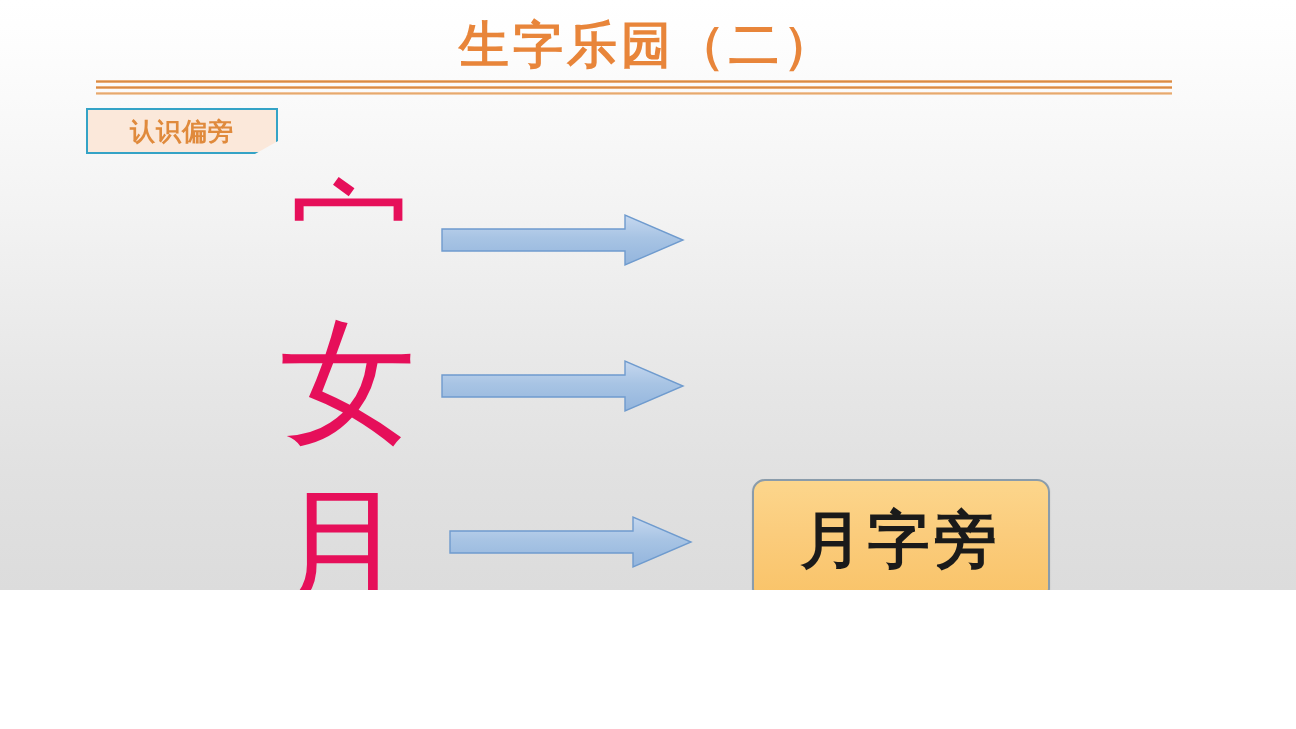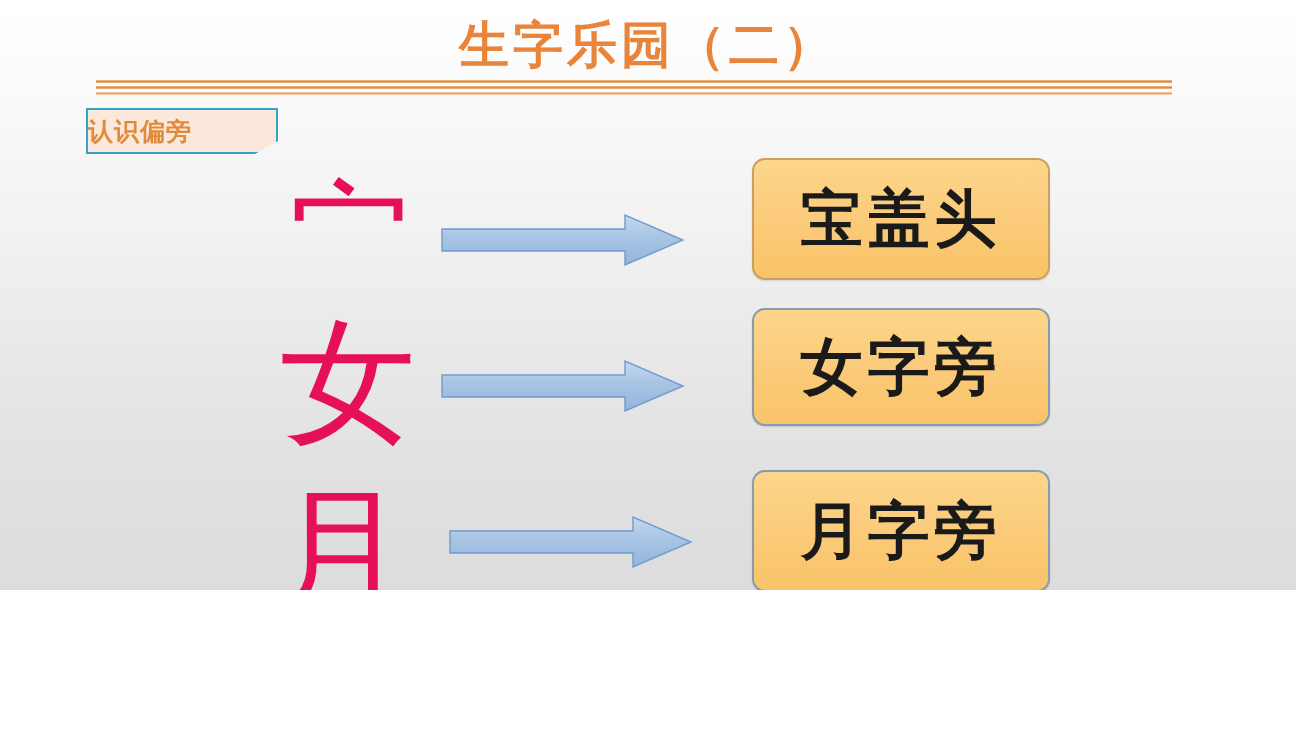--- a/index.html
+++ b/index.html
@@ -71,20 +71,21 @@
     top: 108px;
     width: 192px;
     height: 46px;
     background: #fbe8da;
     border: 2px solid #34a3c6;
     box-sizing: border-box;
     -webkit-clip-path: polygon(0 0, 100% 0, 100% 72%, 88% 100%, 0 100%, 0 28%);
     clip-path: polygon(0 0, 100% 0, 100% 72%, 88% 100%, 0 100%, 0 28%);
     display: flex;
     align-items: center;
+    justify-content: center;
   }
   #section-label .chip-text {
     font-family: "DejaVu Serif", "Liberation Serif", serif;
     font-size: 25px;
     font-weight: bold;
     color: #e08a3c;
     letter-spacing: 1px;
     line-height: 1;
     white-space: nowrap;
   }
@@ -135,21 +136,21 @@
     box-sizing: border-box;
     background: linear-gradient(to bottom, #fcd68c 0%, #fbcc7c 45%, #f9c368 100%);
     border-radius: 13px;
     display: flex;
     align-items: center;
     justify-content: center;
     box-shadow: 0 1px 2px rgba(0,0,0,0.12);
   }
   .row.r0 .answer-box { top: 8px;  height: 122px; border: 2px solid #caa062; }
   .row.r1 .answer-box { top: 8px;  height: 118px; border: 2px solid #8a9cab; }
-  .row.r2 .answer-box { top: 0; height: 122px; border: 2px solid #8a9cab; }
+  .row.r2 .answer-box { top: 9px; height: 122px; border: 2px solid #8a9cab; }
 
   .answer-box .answer-text {
     font-family: "DejaVu Serif", "Liberation Serif", serif;
     font-size: 62px;
     font-weight: bold;
     color: #1a1a1a;
     letter-spacing: 5px;
     line-height: 1;
     white-space: nowrap;
   }
@@ -178,42 +179,36 @@
         <defs>
           <linearGradient id="agrad0" x1="0" y1="0" x2="0" y2="1">
             <stop offset="0%" stop-color="#c6d8ef"></stop>
             <stop offset="45%" stop-color="#a8c4e4"></stop>
             <stop offset="100%" stop-color="#93b5dd"></stop>
           </linearGradient>
         </defs>
         <polygon points="2,17 185,17 185,3 243,28 185,53 185,39 2,39" fill="url(#agrad0)" stroke="#6f9bce" stroke-width="1.4"></polygon>
       </svg>
     </div>
-    <div class="answer-box">
-      <span class="answer-text">宝盖头</span>
-    </div>
   </div>
 
   <div class="row r1">
     <div class="radical">女</div>
     <div class="arrow">
       <svg viewBox="0 0 245 56" preserveAspectRatio="none" aria-hidden="true">
         <defs>
           <linearGradient id="agrad1" x1="0" y1="0" x2="0" y2="1">
             <stop offset="0%" stop-color="#c6d8ef"></stop>
             <stop offset="45%" stop-color="#a8c4e4"></stop>
             <stop offset="100%" stop-color="#93b5dd"></stop>
           </linearGradient>
         </defs>
         <polygon points="2,17 185,17 185,3 243,28 185,53 185,39 2,39" fill="url(#agrad1)" stroke="#6f9bce" stroke-width="1.4"></polygon>
       </svg>
     </div>
-    <div class="answer-box">
-      <span class="answer-text">女字旁</span>
-    </div>
   </div>
 
   <div class="row r2">
     <div class="radical">月</div>
     <div class="arrow">
       <svg viewBox="0 0 245 56" preserveAspectRatio="none" aria-hidden="true">
         <defs>
           <linearGradient id="agrad2" x1="0" y1="0" x2="0" y2="1">
             <stop offset="0%" stop-color="#c6d8ef"></stop>
             <stop offset="45%" stop-color="#a8c4e4"></stop>

